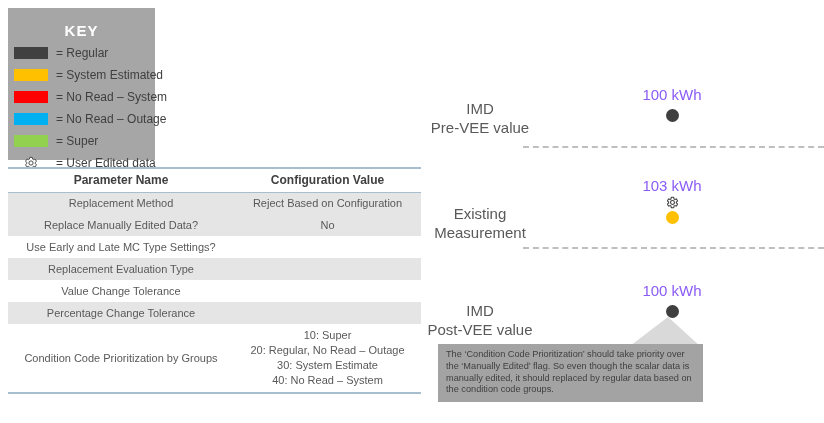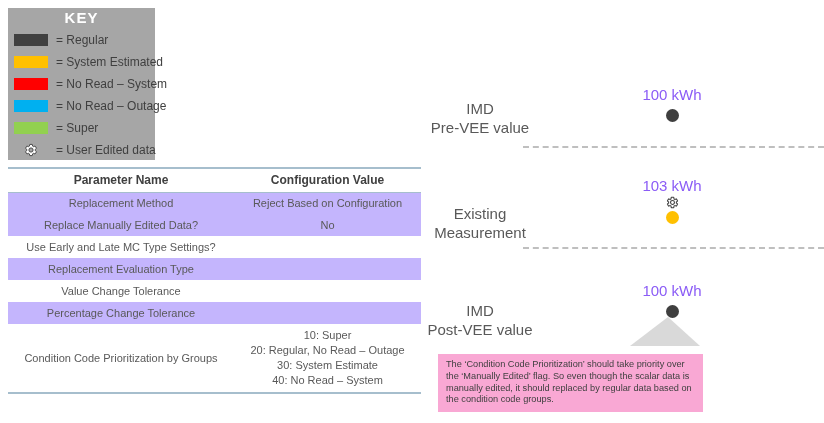--- a/index.html
+++ b/index.html
@@ -5,21 +5,21 @@
   * { margin: 0; padding: 0; box-sizing: border-box; }
   body { background: #ffffff; font-family: "Liberation Sans", sans-serif; }
   .canvas {
     position: relative; width: 824px; height: 423px;
     background: #ffffff; overflow: hidden;
   }
 
   
   .key-box {
     position: absolute; left: 8px; top: 8px; width: 147px; height: 152px;
-    padding-top: 1px;
+    padding-top: 14px;
   }
   .key-title {
     text-align: center; color: #ffffff; font-size: 15px; font-weight: bold;
     letter-spacing: 1px; margin-bottom: 3px;
   }
   .key-item { display: flex; align-items: center; height: 22px; padding-left: 6px; }
   .swatch { width: 34px; height: 12px; flex: 0 0 34px; }
   .swatch-gear { width: 34px; flex: 0 0 34px; display: flex; justify-content: center; }
   .key-label { margin-left: 8px; font-size: 12px; color: #3f3f3f; white-space: nowrap; }
 
@@ -33,21 +33,21 @@
   .config-table col.c2 { width: 187px; }
   .config-table th {
     font-size: 12px; font-weight: bold; color: #404040;
     text-align: center; height: 24px; vertical-align: middle;
     border-bottom: 1.5px solid #a6becd; background: #ffffff;
   }
   .config-table td {
     font-size: 11px; color: #595959; text-align: center;
     height: 22px; vertical-align: middle; line-height: 14px;
   }
-  .config-table tr.shaded td { background: #c4b5fd; }
+  .config-table tr.shaded td { background: #e5e5e5; }
   .config-table td.multiline { white-space: pre-line; padding: 4px 0; line-height: 15px; }
 
   
   .sec-label {
     position: absolute; width: 140px; text-align: center;
     font-size: 15px; color: #595959; line-height: 19px; white-space: nowrap;
   }
   .kwh-label {
     position: absolute; width: 140px; text-align: center;
     font-size: 15px; color: #8b5cf6; white-space: nowrap;
@@ -172,15 +172,15 @@
   <div class="kwh-label" style="left:602px; top:282px;">100 kWh</div>
   <div class="dot" style="left: 666px; top: 305px; background: rgb(63, 63, 63);"></div>
   <div class="sec-label" style="left:410px; top:301px;">
     <div>IMD</div>
     <div>Post-VEE value</div>
   </div>
 
   <svg class="callout-pointer" viewBox="0 0 120 34">
     <polygon points="78,3 40,32 110,32" fill="#d9d9d9"></polygon>
   </svg>
-  <div class="callout-box" style="background: #f9a8d4; margin-top: 10px;">The ‘Condition Code Prioritization’ should take priority over the ‘Manually Edited’ flag.  So even though the scalar data is manually edited, it should replaced by regular data based on the condition code groups.</div>
+  <div class="callout-box" style="background: #a3a3a3;">The ‘Condition Code Prioritization’ should take priority over the ‘Manually Edited’ flag.  So even though the scalar data is manually edited, it should replaced by regular data based on the condition code groups.</div>
 
 </div>
 
 </body></html>

